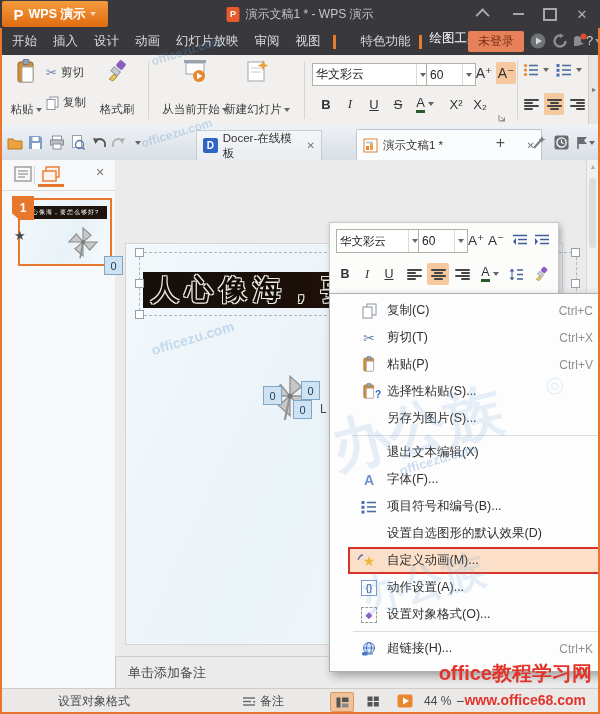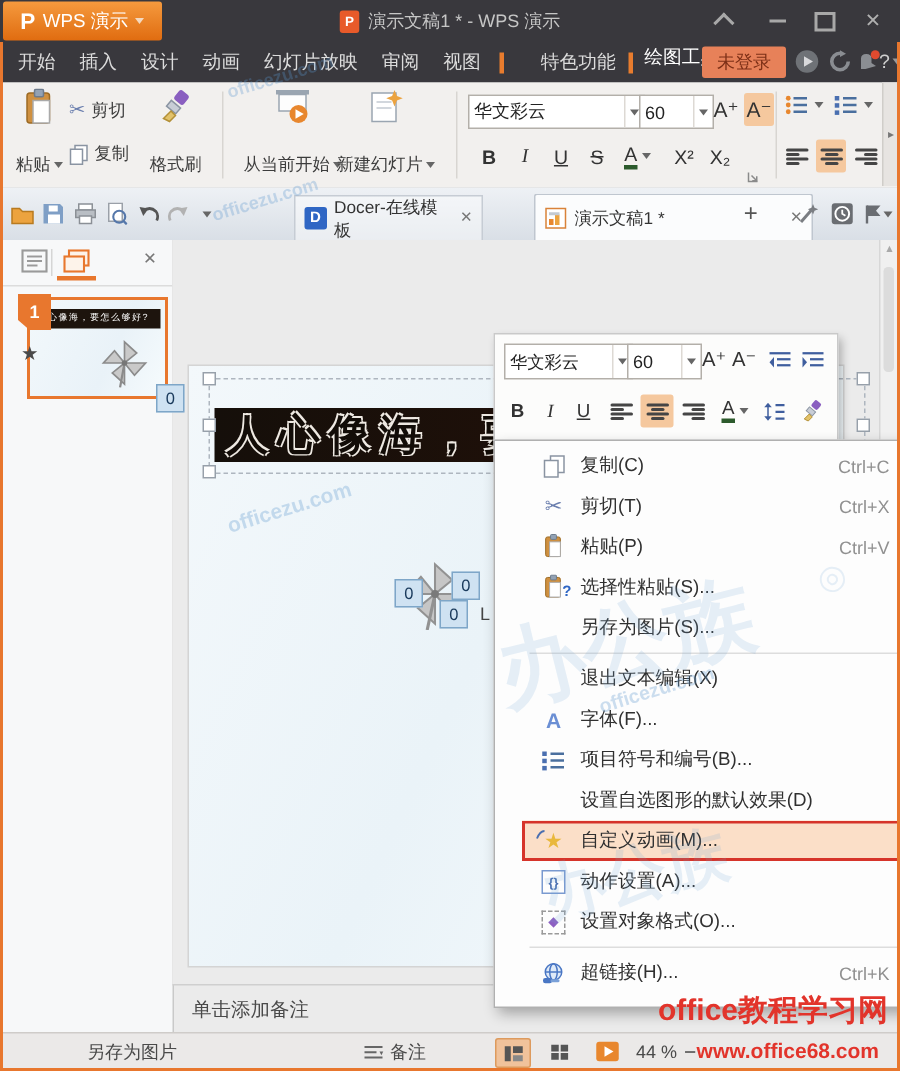--- a/index.html
+++ b/index.html
@@ -3,21 +3,21 @@
 <meta charset="utf-8">
 <style>
   html,body{margin:0;padding:0;}
   body{width:600px;height:714px;overflow:hidden;font-family:"Liberation Sans","DejaVu Sans",sans-serif;}
   .win{position:relative;width:600px;height:714px;background:#ebebeb;overflow:hidden;}
   .abs{position:absolute;}
   
   .titlebar{left:0;top:0;width:600px;height:28px;background:#39383d;display:flex;align-items:center;}
   .wpsbtn{position:absolute;left:2px;top:1px;width:106px;height:26px;background:linear-gradient(#f59a3e,#e06c10);border-radius:2px;display:flex;align-items:center;justify-content:center;gap:5px;color:#fff;}
   .wpsbtn .logo{font-weight:bold;font-size:15px;}
-  .wpsbtn .lbl{font-weight:normal;font-size:12.5px;}
+  .wpsbtn .lbl{font-weight:bold;font-size:12.5px;}
   .doc-title{position:absolute;left:50%;top:0;transform:translateX(-50%);height:28px;display:flex;align-items:center;gap:6px;color:#c6c6c6;font-size:12px;}
   .doc-ic{width:13px;height:15px;background:#e85a2a;border-radius:2px;color:#fff;font-size:9px;font-weight:bold;display:flex;align-items:center;justify-content:center;}
   .wc{position:absolute;top:0;width:32px;height:28px;display:flex;align-items:center;justify-content:center;color:#b0b0b0;font-size:13px;}
   .chev{width:8px;height:8px;border-left:2px solid #a8a8a8;border-top:2px solid #a8a8a8;transform:rotate(45deg) translateY(2px);}
   .minbar{width:11px;height:2px;background:#a8a8a8;}
   .maxbox{width:10px;height:9px;border:2px solid #a8a8a8;}
   
   .menubar{left:0;top:28px;width:600px;height:27px;background:#39383d;display:flex;align-items:center;padding-left:8px;}
   .mtab{color:#dcdcdc;font-size:12.5px;padding:0 4px;margin-right:8px;height:44px;display:flex;align-items:center;position:relative;white-space:nowrap;}
   .mtab.home::after{content:"";position:absolute;left:0;right:0;bottom:0;height:3px;background:#e87c2e;}
@@ -676,21 +676,21 @@
             <rect x="1" y="11" width="6" height="3.5" rx="1.5" fill="#4a77c4"></rect>
             <rect x="6" y="11.8" width="6" height="2" rx="1" fill="#7aa0d8"></rect>
           </svg>
         </span>
       <span class="cm-label">超链接(H)...</span>
       <span class="cm-sc">Ctrl+K</span>
     </div>
   </div>
 
   <div class="abs statusbar">
-    <div class="sb-it" style="left:58px;">另存为图片</div>
+    <div class="sb-it" style="left:58px;">设置对象格式</div>
     <div class="sb-it" style="left:242px;gap:4px;">
       <svg width="14" height="11">
           <line x1="1" y1="2" x2="13" y2="2" stroke="#666" stroke-width="1.4"></line>
           <line x1="1" y1="5.5" x2="9" y2="5.5" stroke="#666" stroke-width="1.4"></line>
           <path d="M11 5 L13.5 5 L12.25 7.5 Z" fill="#666"></path>
           <line x1="1" y1="9" x2="13" y2="9" stroke="#666" stroke-width="1.4"></line>
         </svg>
       <span>备注</span>
     </div>
     <div class="vbtn" style="left:330px;background:#f0c29b;border:1px solid #dd9a5d;">

